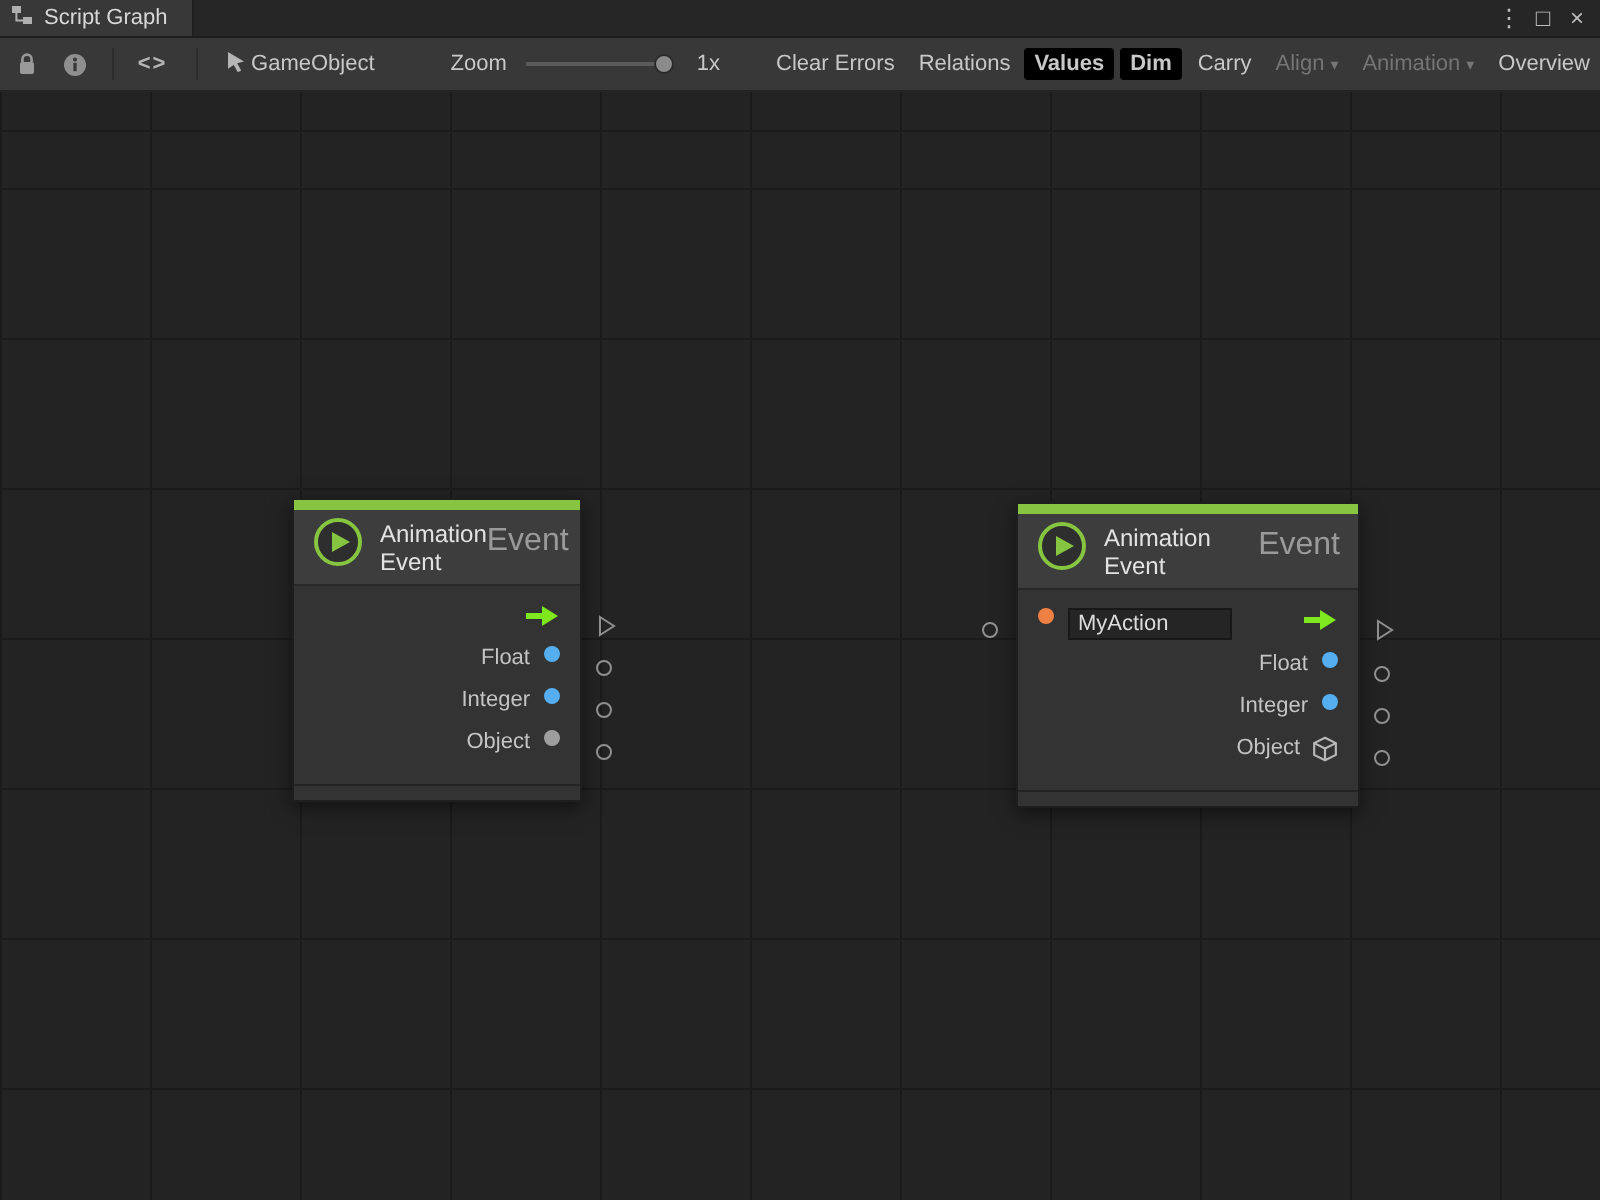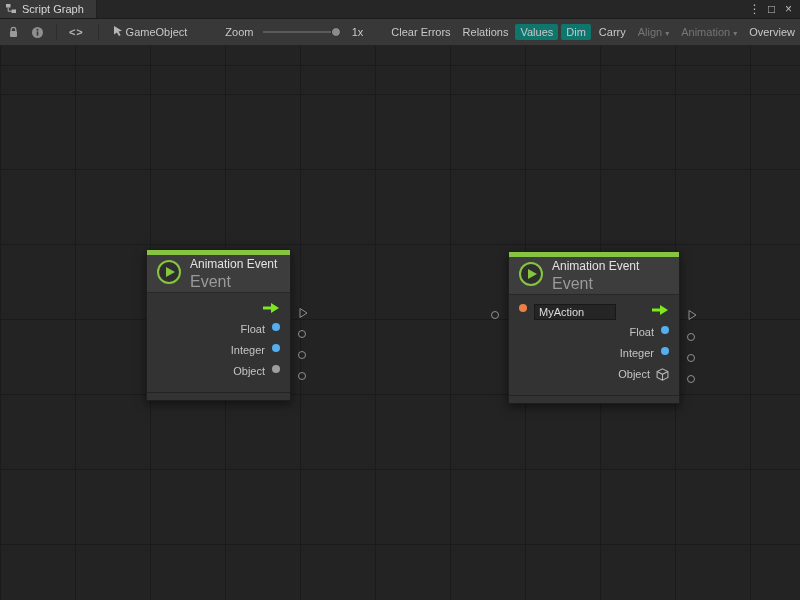--- a/index.html
+++ b/index.html
@@ -20,38 +20,38 @@
     white-space:nowrap; overflow:hidden; }
   .ticon { display:inline-flex; align-items:center; }
   .sep { width:1px; height:16px; background:#2d2d2d; }
   .code-glyph { color:#b5b5b5; font-size:11px; letter-spacing:1px; font-weight:bold; }
   .go-group { display:flex; align-items:center; gap:2px; }
   .slider { position:relative; width:88px; height:12px; }
   .slider .track { position:absolute; top:5px; left:0; right:0; height:2px; background:#5a5a5a; }
   .slider .handle { position:absolute; top:1px; right:0; width:10px; height:10px;
     border-radius:50%; background:#8b8b8b; border:1px solid #2a2a2a; }
   .tbtn { padding:2px 5px; border-radius:2px; color:#c8c8c8; }
-  .tbtn.active { background:#0f766e; }
+  .tbtn.active { background:#000000;font-weight:bold; }
   .tbtn.disabled { color:#757575; }
   .dd { font-size:8px; margin-left:3px; }
 
   
   .canvas { position:relative; width:800px; height:554px; background:#232323;
     background-image:
       repeating-linear-gradient(to right, #1b1b1b 0 1px, transparent 1px 75px),
       repeating-linear-gradient(to bottom, #1b1b1b 0 1px, transparent 1px 75px);
     background-position: 0 0, 0 48px; }
 
   
   .node { position:absolute; background:#333333; border:1px solid #1e1e1e;
     box-shadow:0 3px 9px rgba(0,0,0,.5); }
   .accent { height:5px; background:#87C441; }
   .node-header { background:#3d3d3d; height:38px; display:flex; align-items:center;
     gap:8px; padding:0 9px; border-bottom:1px solid #282828; }
-  .nh-text { display:flex; flex-direction:column; }
+  .nh-text { display:flex; flex-direction:row; }
   .node-title { font-size:12px; color:#e2e2e2; }
   .node-subtitle { font-size:16px; color:#9a9a9a; margin-top:2px; }
   .node-body { padding:9px 0 6px; }
   .row { position:relative; height:21px; display:flex; align-items:flex-start;
     justify-content:flex-end; padding:0 10px; font-size:11px; color:#c4c4c4; }
   .row.flowrow { height:22px; justify-content:flex-start; }
   .dot { width:8px; height:8px; border-radius:50%; margin-left:7px; flex:none; }
   .dot-orange { background:#EE8043; }
   .dot-blue { background:#54AEF0; }
   .dot-gray { background:#9E9E9E; }

